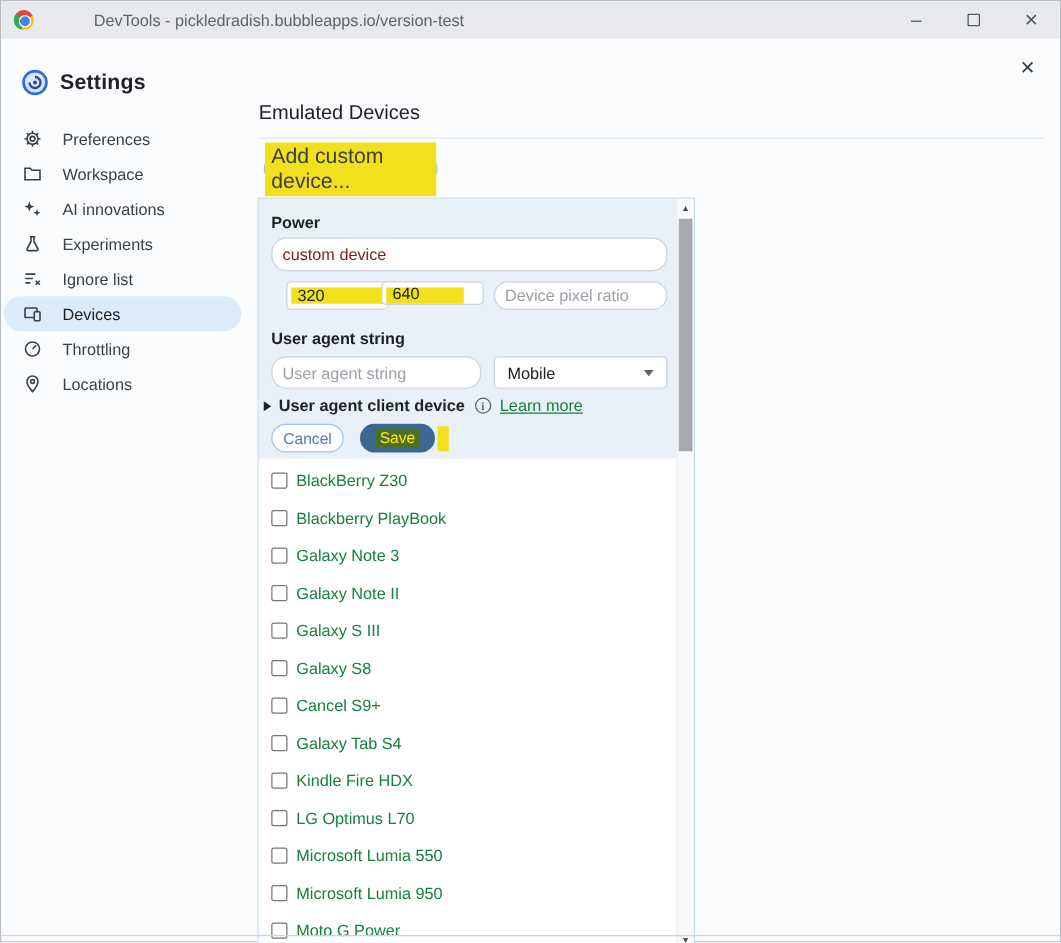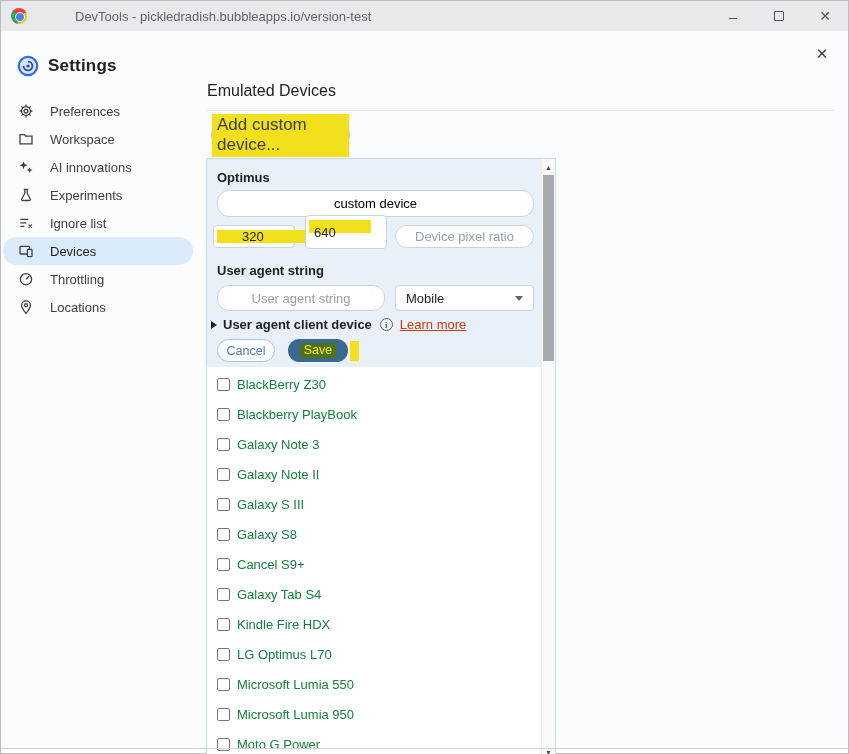--- a/index.html
+++ b/index.html
@@ -73,21 +73,21 @@
 
   
   .device-box {
     position: absolute; left: 205px; top: 127px; width: 350px; height: 603px;
     border: 1px solid #c3d9ee; background: #fff;
   }
   .editor { position: absolute; left: 0; top: 0; right: 14px; height: 208px; background: #e9f0f7; }
   .fld-label { position: absolute; font-size: 13px; font-weight: bold; color: #202124; }
   .txt {
     position: absolute; border: 1px solid #ccd3da; border-radius: 12px; background: #fff;
-    font-family: "Liberation Sans", sans-serif; font-size: 13px; color: #000000; padding: 0 8px; text-align: center;
+    font-family: "Liberation Sans", sans-serif; font-size: 13px; color: #7f1d1d; padding: 0 8px;
   }
   .txt::placeholder { color: #9aa0a6; }
   .num-wrap {
     position: absolute; border: 1px solid #ccd3da; border-radius: 4px; background: #fff;
     overflow: visible;
   }
   .num-wrap .swipe { position: absolute; top: 4px; left: 3px; height: 13px; background: #f2e01c; }
   .num-wrap input {
     position: relative; z-index: 1; width: 100%; height: 100%; border: none; background: transparent;
     font-family: "Liberation Sans", sans-serif; font-size: 13px; color: #202124; padding: 0 8px; outline: none;
@@ -98,21 +98,21 @@
   }
   .caret { position: absolute; right: 10px; top: 10px; width: 0; height: 0;
     border-left: 4.5px solid transparent; border-right: 4.5px solid transparent; border-top: 5.5px solid #5f6368; }
   .hints-row { position: absolute; left: 4px; top: 157px; height: 17px; display: flex; align-items: center; font-size: 13px; }
   .tri { width: 0; height: 0; border-top: 4.5px solid transparent; border-bottom: 4.5px solid transparent;
     border-left: 6px solid #202124; margin-right: 6px; }
   .hints-label { font-weight: bold; color: #202124; }
   .info-icon { width: 13px; height: 13px; border: 1px solid #5f6368; border-radius: 50%; color: #5f6368;
     font-size: 9px; font-weight: bold; display: flex; align-items: center; justify-content: center;
     margin: 0 7px 0 8px; font-family: "Liberation Serif", serif; }
-  .learn-more { color: #c2410c; text-decoration: underline; }
+  .learn-more { color: #15803d; text-decoration: underline; }
   .cancel-btn {
     position: absolute; left: 10px; top: 180px; width: 58px; height: 23px;
     border: 1px solid #a5c4e4; border-radius: 12px; background: #fdfeff;
     color: #527ca8; font-size: 12.5px; display: flex; align-items: center; justify-content: center; cursor: default;
   }
   .save-btn {
     position: absolute; left: 81px; top: 180px; width: 60px; height: 23px;
     border: none; border-radius: 12px; background: #3a688e;
     display: flex; align-items: center; justify-content: center; cursor: default;
   }
@@ -246,28 +246,28 @@
     <div class="main-title">Emulated Devices</div>
     <div class="main-sep"></div>
 
     <div class="add-device-btn">
       <span class="hl">Add custom device...</span>
     </div>
 
     <div class="device-box">
 
       <div class="editor">
-        <div class="fld-label" style="left:10px; top:11px;">Optimus</div>
+        <div class="fld-label" style="left:10px; top:11px;">Power</div>
         <input class="txt" style="left: 10px; top: 31px; width: 317px; height: 27px;" value="custom device">
 
-        <div class="num-wrap" style="left:6px; top:66px; width:82px; height:23px;padding-left:20px;">
+        <div class="num-wrap" style="left:22px; top:66px; width:82px; height:23px;">
           <span class="swipe" style="width:94px;"></span>
           <input value="320" style="">
         </div>
-        <div class="num-wrap" style="left:98px; top:56px; width:82px; height:34px;">
+        <div class="num-wrap" style="left:98px; top:66px; width:82px; height:19px;">
           <span class="swipe" style="width:62px;"></span>
           <input value="640" style="">
         </div>
         <input class="txt" style="left: 188px; top: 66px; width: 139px; height: 23px;" placeholder="Device pixel ratio">
 
         <div class="fld-label" style="left:10px; top:104px;">User agent string</div>
         <input class="txt" style="left: 10px; top: 126px; width: 168px; height: 26px;" placeholder="User agent string">
         <div class="select-box" style="left:188px; top:126px; width:139px; height:26px;">
           <span>Mobile</span>
           <span class="caret"></span>

